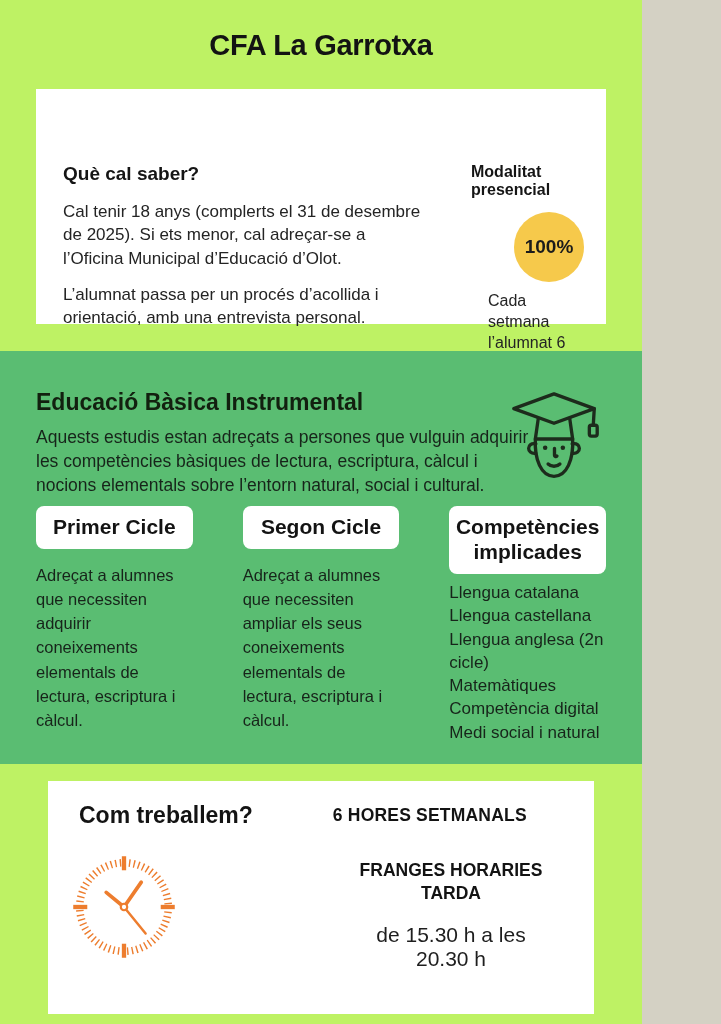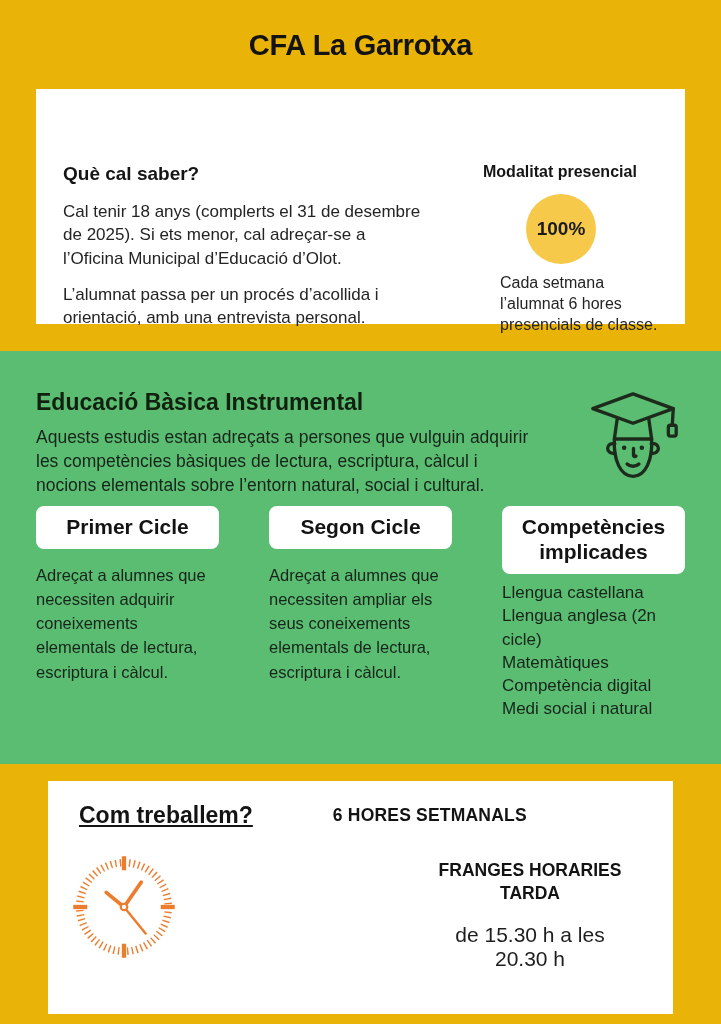--- a/index.html
+++ b/index.html
@@ -1,18 +1,18 @@
 <!DOCTYPE html>
 <html><head>
 <meta charset="utf-8">
 <style>
   * { margin:0; padding:0; box-sizing:border-box; }
   html,body { background:#d4d1c4; }
   .page {
-    width:721px; height:1024px; background:#eab308; overflow:hidden;
+    width:642px; height:1024px; background:#bef264; overflow:hidden;
     font-family:"Liberation Sans", sans-serif; color:#1b1b1b; position:relative;
   }
   .page-title {
     text-align:center; padding-top:29px; font-size:29px; font-weight:700;
     letter-spacing:-0.3px; color:#131313;
   }
   .card { background:#ffffff; }
 
   
   .card1 { margin:27px 36px 0; height:235px; display:flex; padding:26px 22px 0 27px; }
@@ -41,21 +41,21 @@
   .col-label {
     background:#ffffff; text-align:center; font-size:21px; font-weight:700;
     padding:9px 2px; line-height:1.18; color:#131313;border-radius:8px;
   }
   .col-text { font-size:16.5px; line-height:1.46; margin-top:14px; }
   .col-list { list-style:none; font-size:17px; line-height:1.37; margin-top:7px; }
 
   
   .card2 { margin:17px 48px 0; height:233px; padding:21px 18px 0; }
   .card2-header { display:flex; align-items:center; }
-  .card2-header h2 { font-size:23px; font-weight:700; margin-left:13px; color:#131313;text-decoration:underline; }
+  .card2-header h2 { font-size:23px; font-weight:700; margin-left:13px; color:#131313; }
   .card2-header .sub { font-size:17.5px; font-weight:700; margin-left:80px; letter-spacing:0.2px; color:#131313; }
   .schedule { display:flex; justify-content:space-between; align-items:flex-start; margin-top:30px; padding:0 4px; }
   .sched-col { width:242px; text-align:center; }
   .sched-label { font-size:17.5px; font-weight:700; line-height:1.3; max-width:190px; margin:0 auto; color:#131313; }
   .sched-time { font-size:21px; color:#1e1e1e; }
   .sched-col.morning .sched-time { margin-top:32px; }
   .sched-col.afternoon .sched-time { margin-top:18px; max-width:205px; margin-left:auto; margin-right:auto; }
   .clock-wrap { width:108px; height:108px; margin-top:-6px; }
 </style>
 </head>
@@ -103,20 +103,21 @@
         <div class="col-label">Primer Cicle</div>
         <p class="col-text">Adreçat a alumnes que necessiten adquirir coneixements elementals de lectura, escriptura i càlcul.</p>
       </div>
       <div class="gcol">
         <div class="col-label">Segon Cicle</div>
         <p class="col-text">Adreçat a alumnes que necessiten ampliar els seus coneixements elementals de lectura, escriptura i càlcul.</p>
       </div>
       <div class="gcol">
         <div class="col-label">Competències implicades</div>
         <ul class="col-list">
+          <li>Llengua catalana</li>
           <li>Llengua castellana</li>
           <li>Llengua anglesa (2n cicle)</li>
           <li>Matemàtiques</li>
           <li>Competència digital</li>
           <li>Medi social i natural</li>
         </ul>
       </div>
     </div>
   </div>
 

